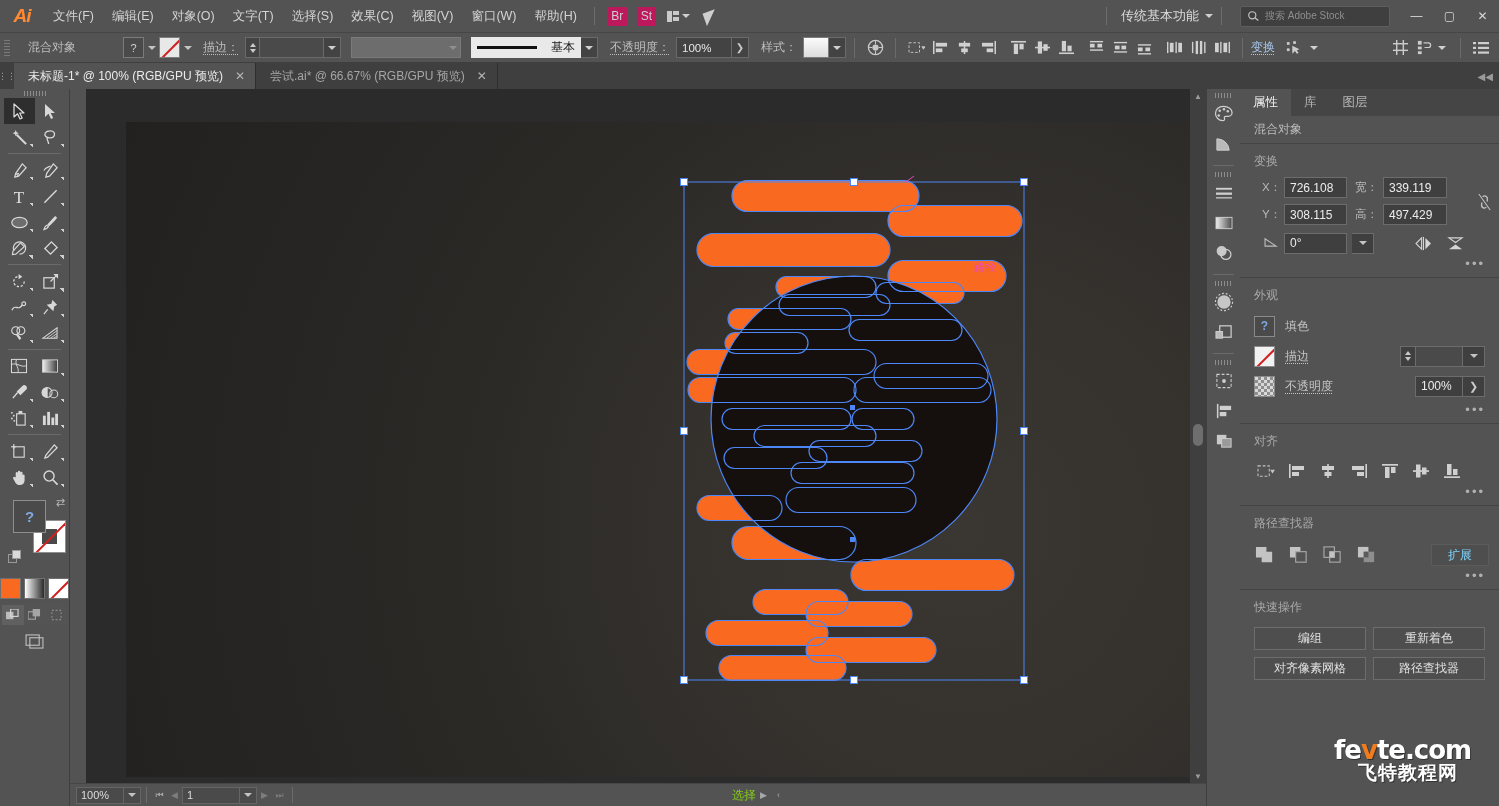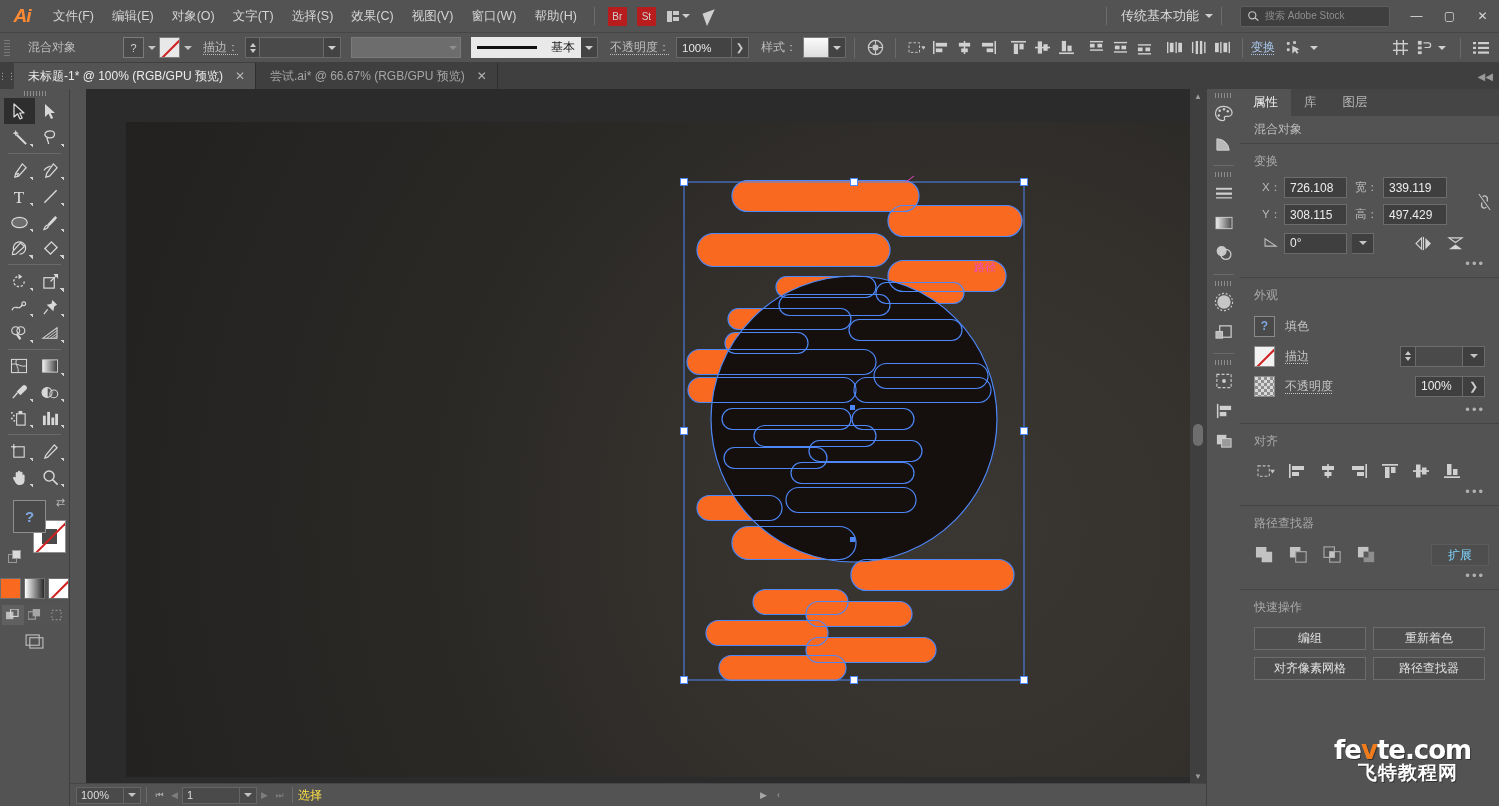--- a/index.html
+++ b/index.html
@@ -19,21 +19,21 @@
   .ai-logo{
     width:44px; height:32px; display:flex; align-items:center; justify-content:center;
     color:#ff8a33; font-size:19px; font-weight:bold; font-style:italic; letter-spacing:-1px;
   }
   .menu-item{
     padding:0 9px; height:32px; line-height:32px; color:#d4d4d4; font-size:12.5px;
     white-space:nowrap; cursor:default;
   }
   .mb-sep{ width:1px; height:18px; background:#6d6d6d; margin:0 8px; }
   .sq-btn{
-    width:19px; height:19px; background:#b91c1c; color:#cfcfcf; font-size:10px;
+    width:19px; height:19px; background:#be185d; color:#cfcfcf; font-size:12px;
     display:flex; align-items:center; justify-content:center; margin:0 5px; border-radius:1px;
   }
   .arrange-ic{ display:flex; align-items:center; gap:3px; margin-left:6px; }
   .arr-grid{ display:flex; gap:1.5px; }
   .arr-grid i{ display:block; background:#c9c9c9; }
   .chev{ width:0;height:0;border-left:4px solid transparent;border-right:4px solid transparent;border-top:4px solid #cfcfcf; }
   .go-arrow{ margin-left:14px; color:#cfcfcf; font-size:17px; transform:rotate(-20deg); }
 
   .mb-right{ margin-left:auto; display:flex; align-items:center; height:32px; }
   .workspace{ color:#dcdcdc; font-size:13px; padding:0 6px; }
@@ -237,21 +237,21 @@
   }
   .zoom-fld{ width:48px;height:17px;background:#4a4a4a;border:1px solid #656565;color:#dcdcdc;font-size:11px;
              display:flex;align-items:center;padding-left:4px; margin-left:6px;}
   .zoom-dd{ width:17px;height:17px;background:#4a4a4a;border:1px solid #656565;border-left:none;display:flex;align-items:center;justify-content:center;}
   .sb-sep{ width:1px;height:16px;background:#6b6b6b;margin:0 5px;}
   .navbtn{ width:15px;height:17px;display:flex;align-items:center;justify-content:center;color:#a8a8a8;font-size:9px;}
   .navbtn.dim{ color:#7d7d7d; }
   .pg-fld{ width:58px;height:17px;background:#4a4a4a;border:1px solid #656565;color:#dcdcdc;font-size:11px;
            display:flex;align-items:center;padding-left:4px;}
   .pg-dd{ width:17px;height:17px;background:#4a4a4a;border:1px solid #656565;border-left:none;display:flex;align-items:center;justify-content:center;}
-  .sb-status{ flex:1; text-align:left; color:#fde047; font-size:12px; }
+  .sb-status{ flex:1; text-align:right; color:#84cc16; font-size:12px; }
   .hsb{
     position:absolute; left:520px; top:788px; width:670px; height:13px; background:#3f3f3f;
   }
   .hsb .thumb{ position:absolute; left:300px; top:2px; width:68px; height:9px; background:#6e6e6e; border-radius:4px;}
 
   
   .wm{ position:absolute; left:1334px; top:737px; width:158px; height:46px; z-index:40; pointer-events:none;}
   .wm .l1{ font-family:"DejaVu Sans",sans-serif; font-weight:bold; font-size:26px; letter-spacing:-1px;
            color:#ffffff; text-shadow:1px 1px 0 #333; line-height:26px; }
   .wm .l1 b{ color:#f07c1e; }

